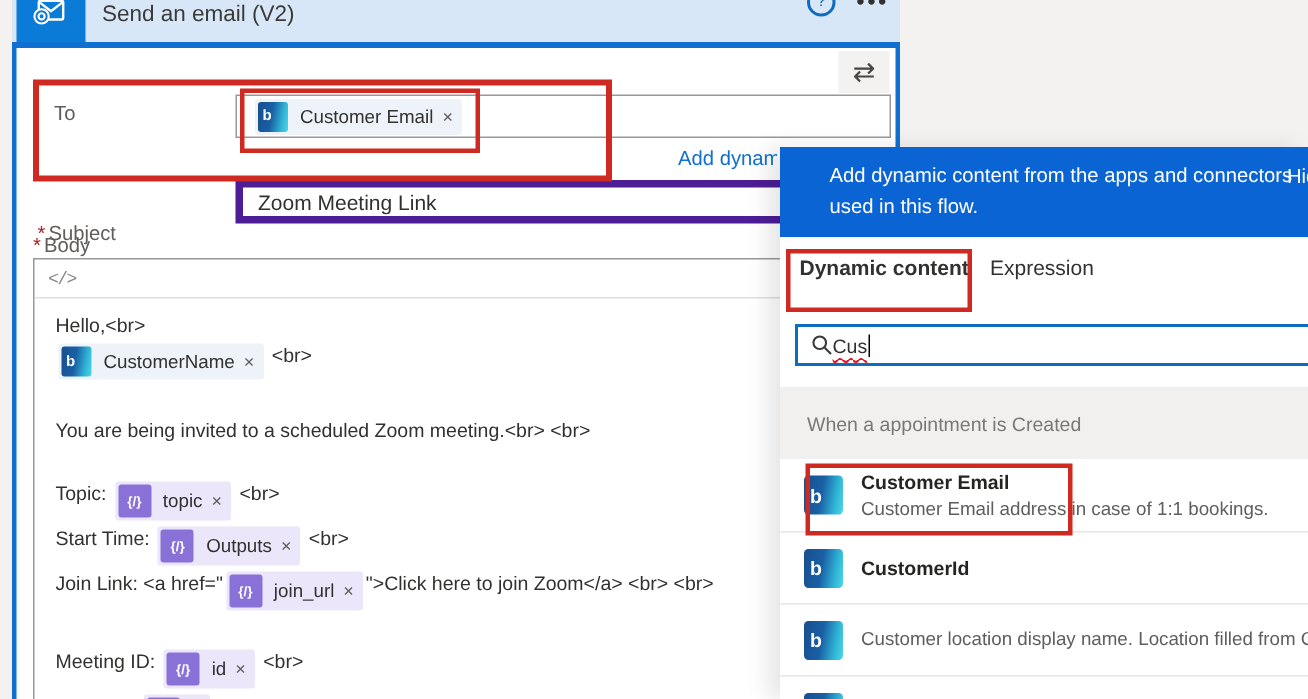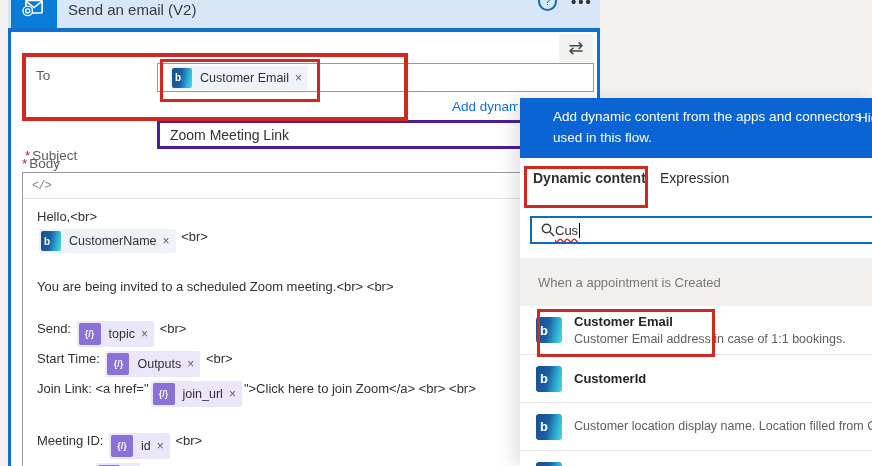--- a/index.html
+++ b/index.html
@@ -18,21 +18,21 @@
   .swap-btn{left:559px;top:34px;width:34px;height:28px;background:#f3f2f1;color:#484644;
     font-size:18px;display:flex;align-items:center;justify-content:center;}
   .field-label{font-size:13.5px;color:#605e5c;}
   .req{color:#a4262c;margin-right:2px;}
   .to-label{left:36px;top:68px;text-align:center;}
   .to-input{left:157px;top:63px;width:437px;height:29px;border:1px solid #9a9896;background:#fff;
     display:flex;align-items:center;padding-left:10px;box-sizing:border-box;}
   .add-dyn-wrap{left:452px;top:97px;width:66px;height:18px;overflow:hidden;white-space:nowrap;}
   .add-dyn{color:#1070d2;font-size:13.5px;text-decoration:none;}
   .subject-label{left:25px;top:124px;margin-top:24px;}
-  .subject-input{left:157px;top:120px;width:437px;height:29px;border:3px solid #4c1d95;
+  .subject-input{left:157px;top:120px;width:437px;height:29px;border:5px solid #4c1d95;
     font-size:14px;color:#323130;padding:0 10px;box-sizing:border-box;font-family:"Liberation Sans",sans-serif;}
   .body-label{left:22px;top:156px;}
   .editor{left:22px;top:172px;width:572px;height:294px;border:1px solid #9a9896;border-bottom:none;
     background:#fff;overflow:hidden;}
   .editor-toolbar{height:25px;border-bottom:1px solid #e1dfdd;display:flex;align-items:center;padding-left:9px;}
   .code-toggle{font-family:"Liberation Mono",monospace;font-size:12px;color:#8a8886;letter-spacing:-1px;}
   .editor-content{padding:10px 8px 0 14px;font-size:13px;color:#323130;}
   .body-line{margin-bottom:4px;display:flex;align-items:flex-start;white-space:pre;min-height:16px;}
   .body-line-blank{height:22px;}
   .spacer{display:inline-block;width:57px;}
@@ -127,21 +127,21 @@
 <div class="abs editor">
   <div class="editor-toolbar">
     <span class="code-toggle">&lt;/&gt;</span>
   </div>
   <div class="editor-content" id="body-content">
       <div class="body-line"><span class="body-text">Hello,&lt;br&gt;</span></div>
       <div class="body-line"><span class="token token-blue"><span class="bk-ic">b</span><span class="token-label">CustomerName</span><span class="token-x">×</span></span><span class="body-text"> &lt;br&gt;</span></div>
       <div class="body-line-blank"></div>
       <div class="body-line"><span class="body-text">You are being invited to a scheduled Zoom meeting.&lt;br&gt; &lt;br&gt;</span></div>
       <div class="body-line-blank"></div>
-      <div class="body-line"><span class="body-text">Send: </span><span class="token token-purple"><span class="expr-ic">{/}</span><span class="token-label">topic</span><span class="token-x">×</span></span><span class="body-text"> &lt;br&gt;</span></div>
+      <div class="body-line"><span class="body-text">Topic: </span><span class="token token-purple"><span class="expr-ic">{/}</span><span class="token-label">topic</span><span class="token-x">×</span></span><span class="body-text"> &lt;br&gt;</span></div>
       <div class="body-line"><span class="body-text">Start Time: </span><span class="token token-purple"><span class="expr-ic">{/}</span><span class="token-label">Outputs</span><span class="token-x">×</span></span><span class="body-text"> &lt;br&gt;</span></div>
       <div class="body-line"><span class="body-text">Join Link: &lt;a href="</span><span class="token token-purple"><span class="expr-ic">{/}</span><span class="token-label">join_url</span><span class="token-x">×</span></span><span class="body-text">"&gt;Click here to join Zoom&lt;/a&gt; &lt;br&gt; &lt;br&gt;</span></div>
       <div class="body-line-blank"></div>
       <div class="body-line"><span class="body-text">Meeting ID: </span><span class="token token-purple"><span class="expr-ic">{/}</span><span class="token-label">id</span><span class="token-x">×</span></span><span class="body-text"> &lt;br&gt;</span></div>
       <div class="body-line"><span class="spacer"></span><span class="token token-purple"><span class="expr-ic">{/}</span><span class="token-label"></span></span></div>
     </div>
 </div>
 
 <div class="abs panel">
   <div class="banner">Add dynamic content from the apps and connectors

